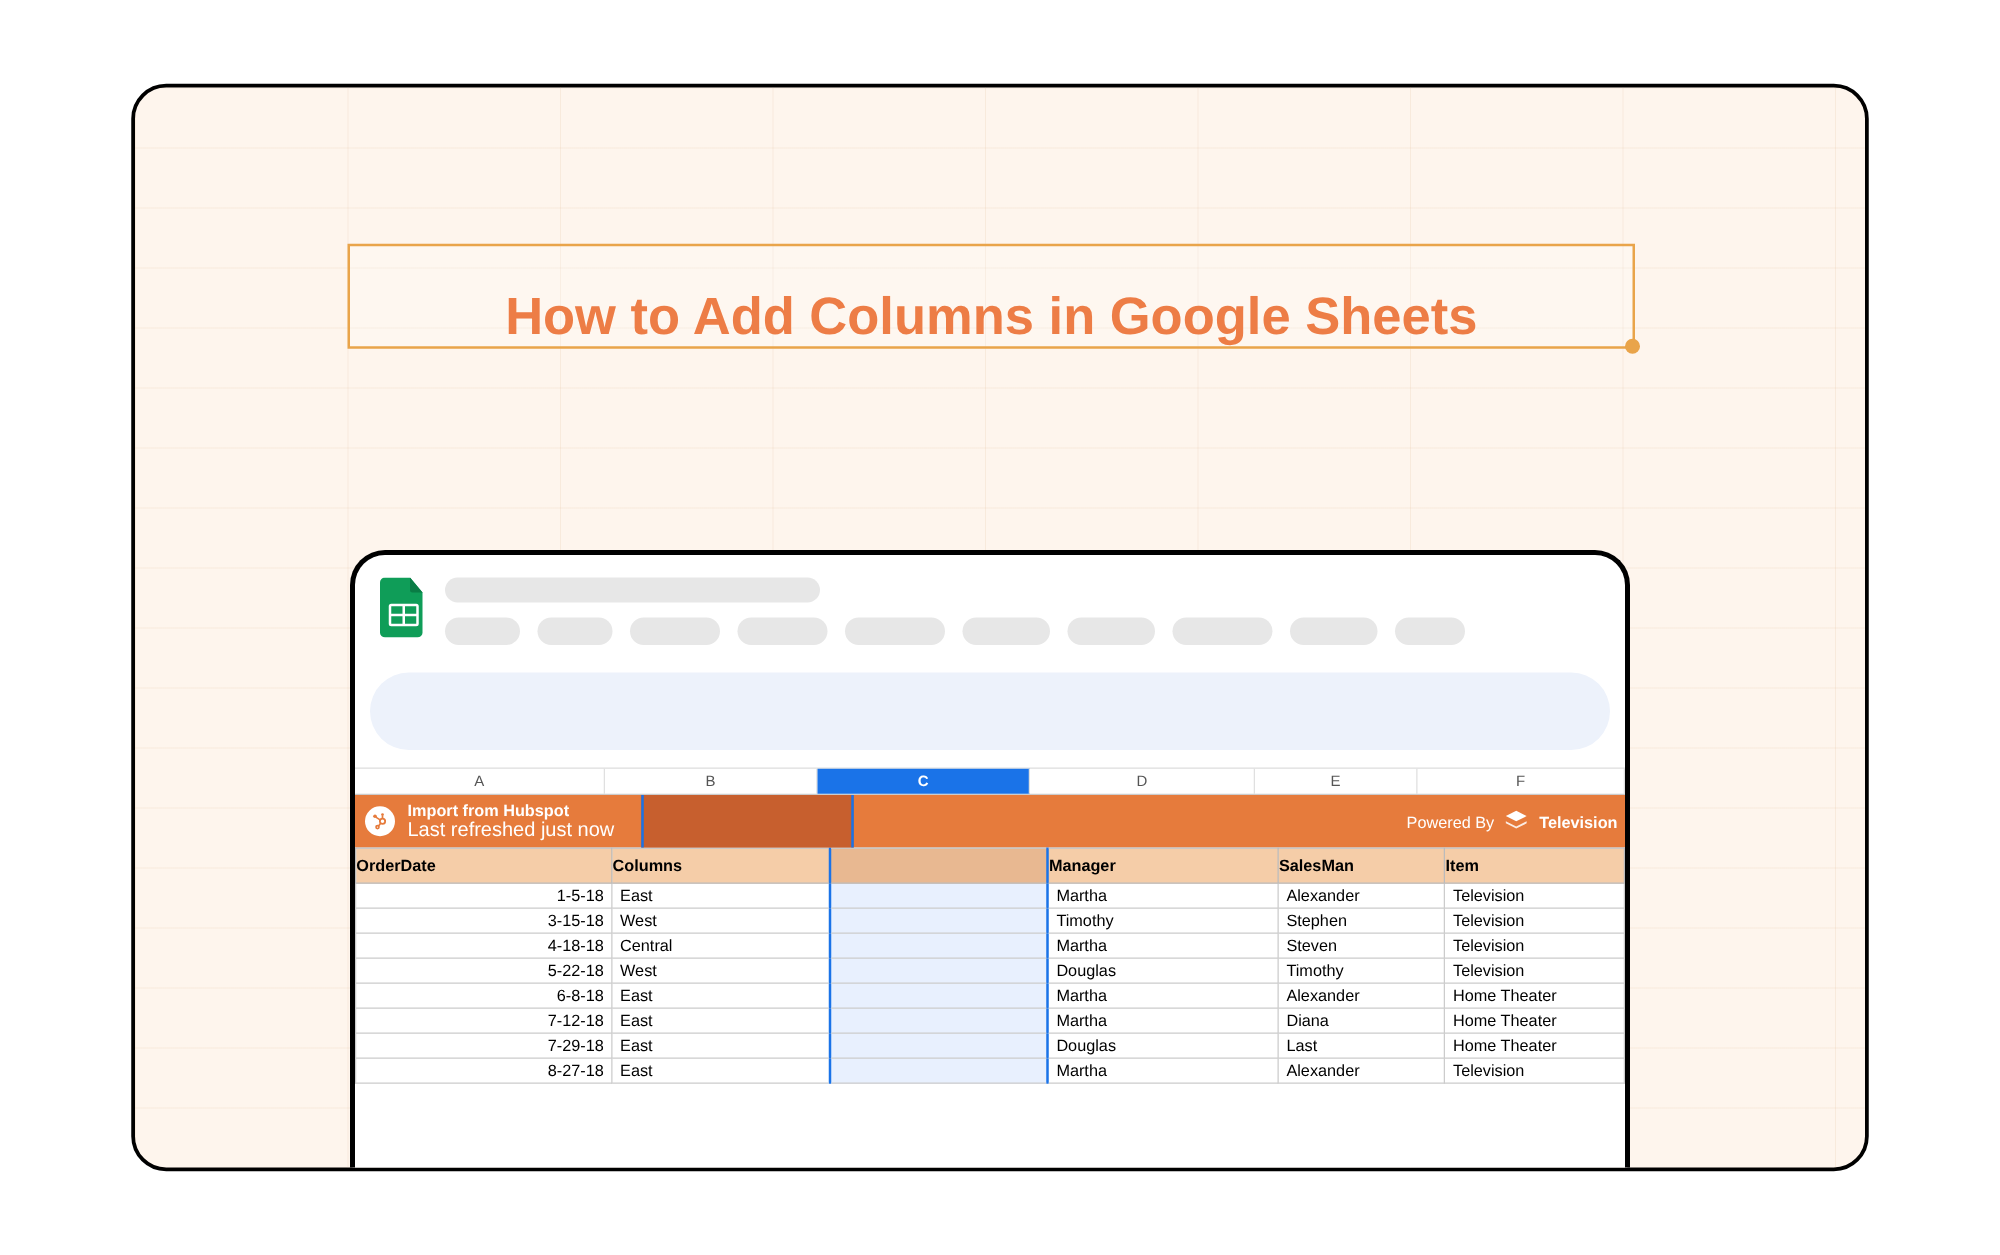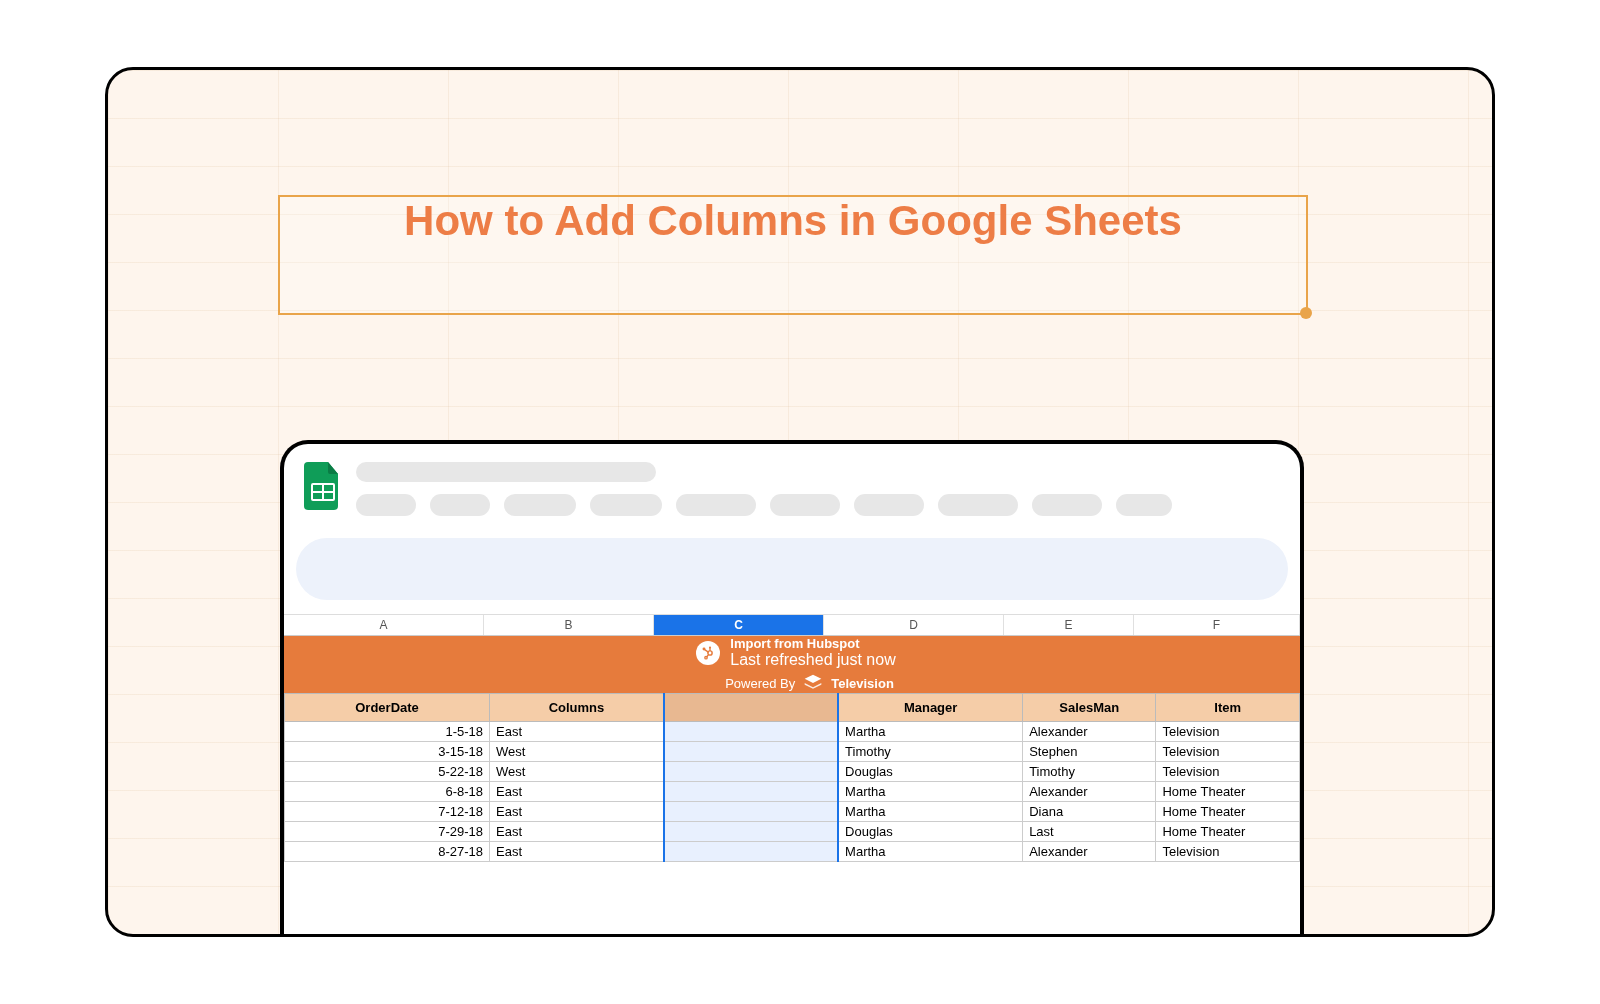--- a/index.html
+++ b/index.html
@@ -27,25 +27,25 @@
   background-image:
     linear-gradient(to right, rgba(230,200,170,0.25) 1px, transparent 1px),
     linear-gradient(to bottom, rgba(230,200,170,0.25) 1px, transparent 1px);
   background-size: 170px 48px;
 }
 .title-box {
   position: absolute;
   left: 170px;
   top: 125px;
   width: 1030px;
-  height: 120px;
+  height: 84px;
   border: 2px solid #e9a44a;
   background: rgba(255,255,255,0.2);
   display: flex;
-  align-items: flex-start;
+  align-items: flex-end;
   justify-content: center;
 }
 .title-box .title-text {
   color: #ed7d46;
   font-size: 42px;
   font-weight: 700;
 }
 .title-handle {
   position: absolute;
   width: 12px;
@@ -123,23 +123,22 @@
 .colhead.selected {
   background: #1a73e8;
   color: #fff;
   font-weight: 600;
 }
 .banner {
   display: flex;
   align-items: center;
   background: #e67b3c;
   color: #fff;
-  height: 57px;
+  height: 42px;
   font-size: 13px;
-  flex-direction: column;
 }
 .banner-left {
   display: flex;
   align-items: center;
   gap: 10px;
   padding-left: 8px;
   flex: 1;
 }
 .hubspot-icon {
   width: 24px;
@@ -169,22 +168,22 @@
 }
 .superjoin-icon svg { display: block; }
 .table {
   border-collapse: collapse;
   width: 100%;
   font-size: 13px;
 }
 .table th {
   background: #f5cda8;
   font-weight: 700;
-  text-align: center;
-  padding: 6px 16px;
+  text-align: left;
+  padding: 6px 0;
   border: 1px solid #bbb;
 }
 .table th.selcol {
   background: #e8b891;
   border-left: 2px solid #1a73e8;
   border-right: 2px solid #1a73e8;
 }
 .table td {
   border: 1px solid #ccc;
   padding: 2px 6px;
@@ -308,20 +307,28 @@
           </tr>
           <tr>
             <td class="ralign colA">3-15-18</td>
             <td class="colB">West</td>
             <td class="selcol colC"></td>
             <td class="colD">Timothy</td>
             <td class="colE">Stephen</td>
             <td class="colF">Television</td>
           </tr>
           <tr>
+            <td class="ralign colA">4-18-18</td>
+            <td class="colB">Central</td>
+            <td class="selcol colC"></td>
+            <td class="colD">Martha</td>
+            <td class="colE">Steven</td>
+            <td class="colF">Television</td>
+          </tr>
+          <tr>
             <td class="ralign colA">5-22-18</td>
             <td class="colB">West</td>
             <td class="selcol colC"></td>
             <td class="colD">Douglas</td>
             <td class="colE">Timothy</td>
             <td class="colF">Television</td>
           </tr>
           <tr>
             <td class="ralign colA">6-8-18</td>
             <td class="colB">East</td>

